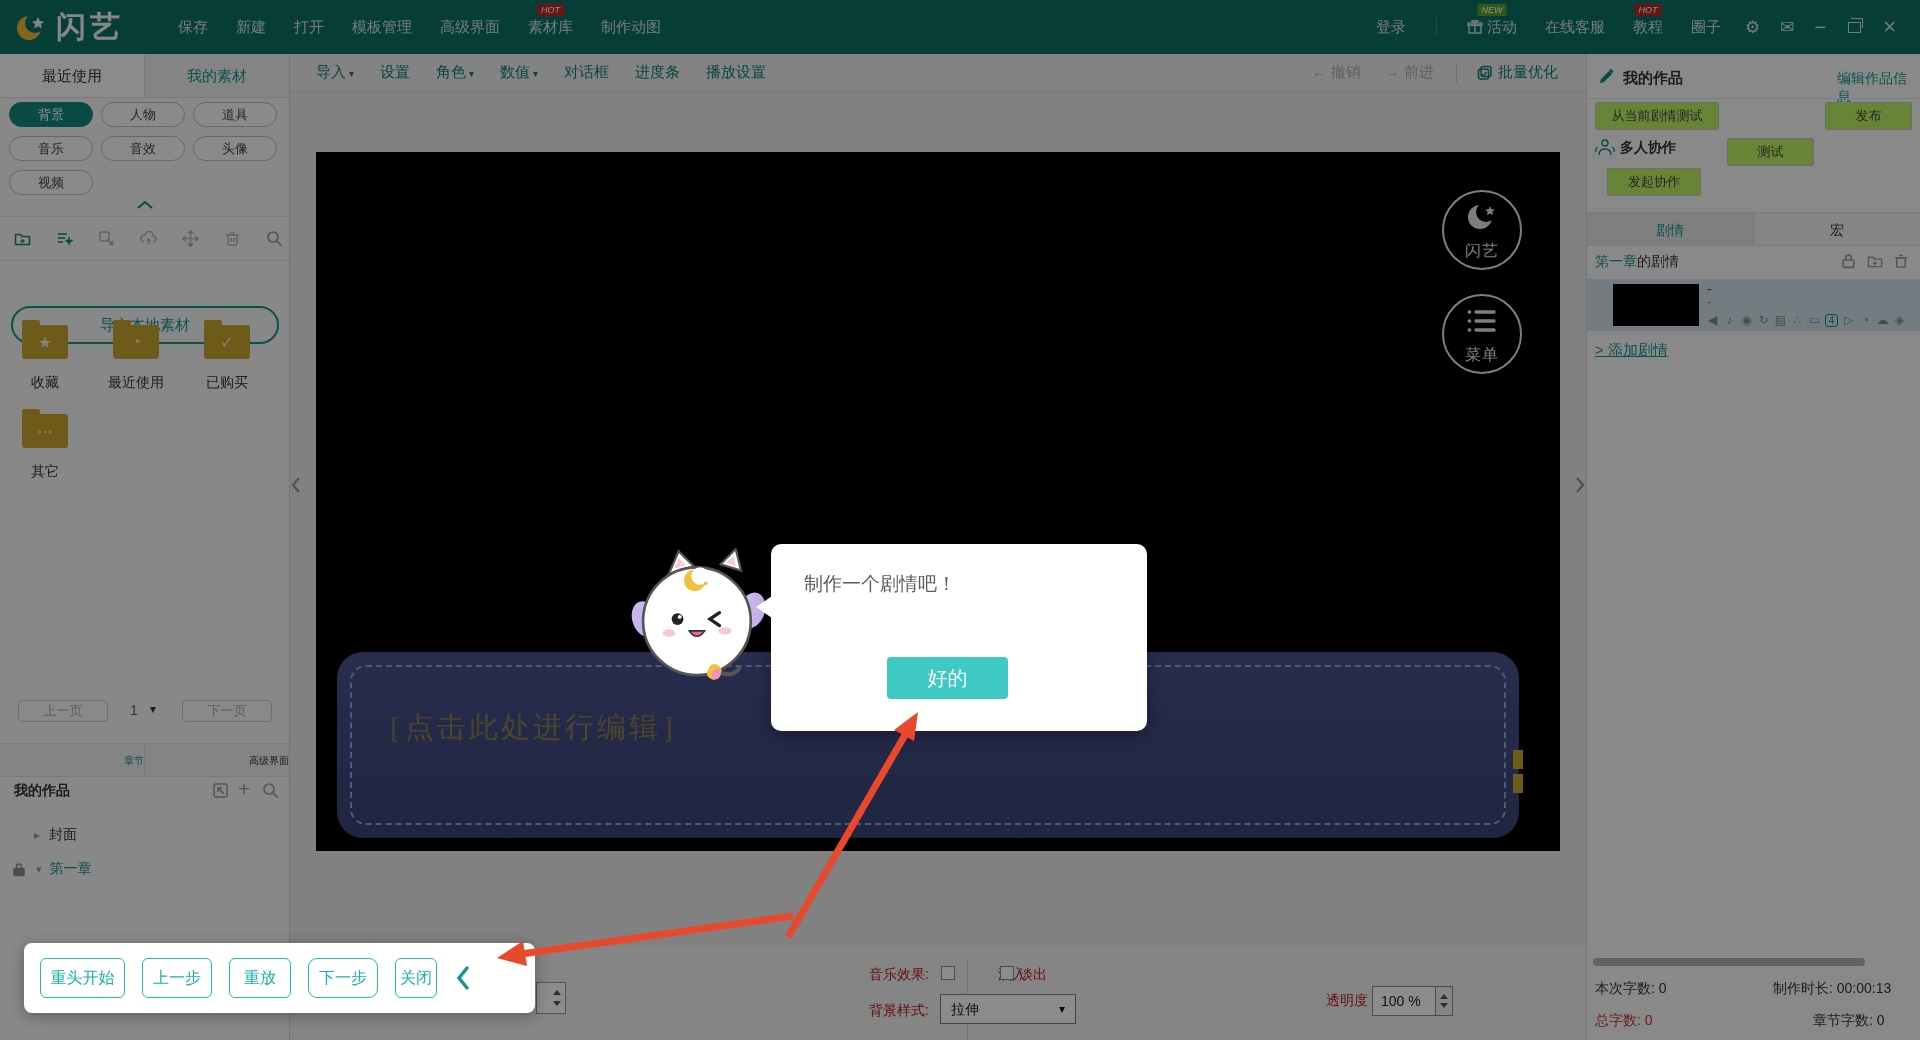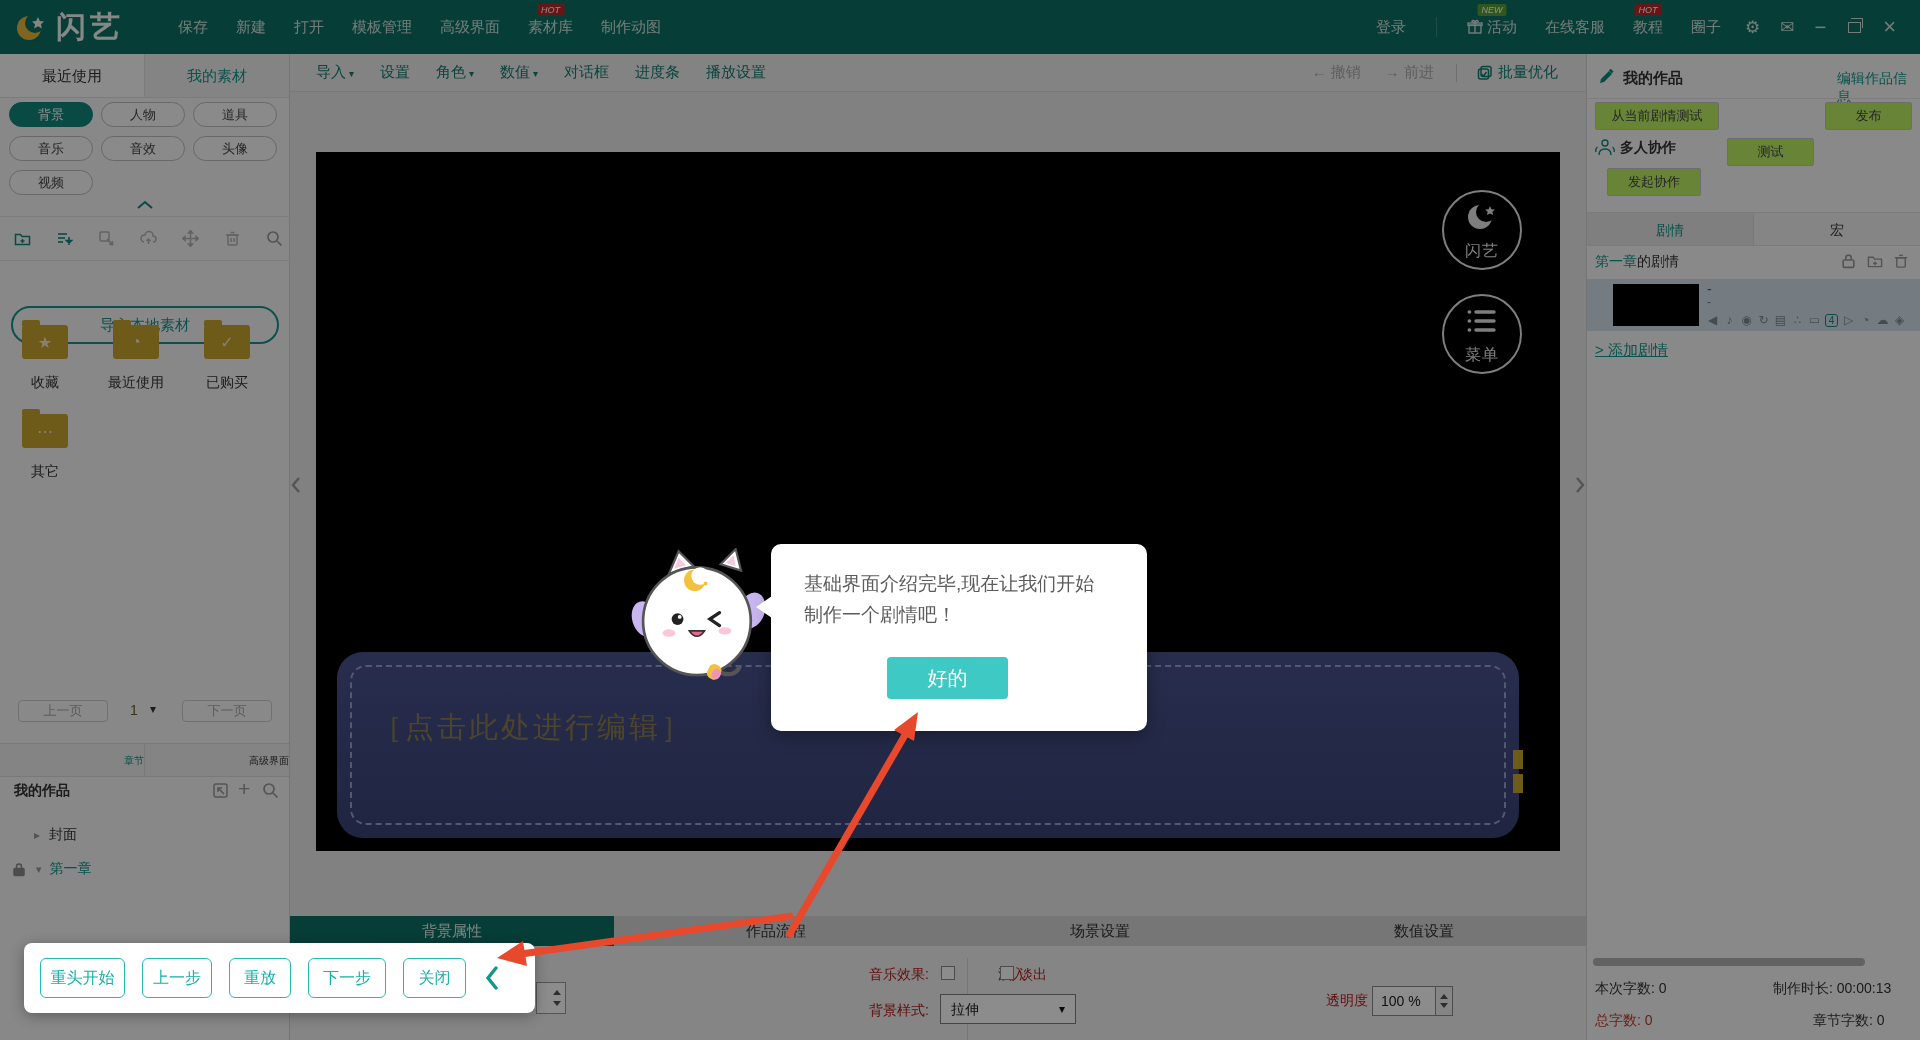--- a/index.html
+++ b/index.html
@@ -332,26 +332,20 @@
     <svg width="10" height="18" viewBox="0 0 10 18">
         <polyline points="8,2 2,9 8,16" fill="none" stroke="#9a9a9a" stroke-width="2.4"></polyline>
       </svg>
   </div>
   <div class="abs edge-chev" style="left:1572px;top:462px;">
     <svg width="10" height="18" viewBox="0 0 10 18">
         <polyline points="2,2 8,9 2,16" fill="none" stroke="#9a9a9a" stroke-width="2.4"></polyline>
       </svg>
   </div>
 
-  <div class="abs b-tabs">
-    <div class="b-tab active">背景属性</div>
-    <div class="b-tab">作品流程</div>
-    <div class="b-tab">场景设置</div>
-    <div class="b-tab">数值设置</div>
-  </div>
   <div class="abs b-controls"></div>
   <div class="abs stub">
       <i class="up"></i>
       <i class="dn"></i>
     </div>
   <div class="abs" style="left:967px;top:958px;width:1px;height:82px;background:#d8d8d8;"></div>
   <span class="abs ctrl-label" style="left:869px;top:966px;">音乐效果:</span>
   <span class="abs cb" style="left:941px;top:966px;"></span>
   <span class="abs ctrl-label" style="left:960px;top:966px;margin-left:38px;">淡入</span>
   <span class="abs cb" style="left:1000px;top:966px;"></span>
@@ -457,32 +451,31 @@
       <ellipse cx="90" cy="77" rx="6" ry="3.5" fill="#f9c8d8"></ellipse>
     <path d="M57 77 q7 10 14 0 z" fill="#e86a8a" stroke="#333" stroke-width="1.5"></path>
     <path d="M82 114 q16 8 22 -4" fill="none" stroke="#555" stroke-width="4"></path>
     <rect x="74" y="108" width="12" height="14" rx="5" fill="#f2c23e" transform="rotate(25 80 115)"></rect>
     <rect x="78" y="112" width="8" height="10" rx="4" fill="#ef93b8" transform="rotate(25 82 117)"></rect>
   </svg>
 
   <div class="abs modal">
     <div class="modal-tail"></div>
     <div class="modal-text">
-      <div>基础界面介绍完毕,现在让我们开始</div>
       <div>制作一个剧情吧！</div>
     </div>
     <div class="ok-btn">好的</div>
   </div>
 
   <div class="abs tut-bar">
     <div class="tut-btn" style="width:85px;">重头开始</div>
     <div class="tut-btn" style="width:70px;">上一步</div>
     <div class="tut-btn" style="width:62px;">重放</div>
-    <div class="tut-btn" style="width:78px;">下一步</div>
-    <div class="tut-btn" style="width:63px;">关闭</div>
+    <div class="tut-btn" style="width:70px;border-radius:9px;">下一步</div>
+    <div class="tut-btn" style="width:42px;">关闭</div>
     <svg width="14" height="24" viewBox="0 0 14 24" style="margin-left:2px">
         <polyline points="11,2 3,12 11,22" fill="none" stroke="#12978a" stroke-width="3.4" stroke-linecap="round"></polyline>
       </svg>
   </div>
 
   <svg class="abs arrows" viewBox="0 0 1920 1040">
     <path d="M788 937 L905 735" stroke="#e8492c" stroke-width="7" fill="none"></path>
     <polygon points="918,712 914,741 894,730" fill="#e8492c"></polygon>
     <path d="M793 916 L521 954" stroke="#e8492c" stroke-width="7" fill="none"></path>
     <polygon points="497,958 523,941 527,966" fill="#e8492c"></polygon>

